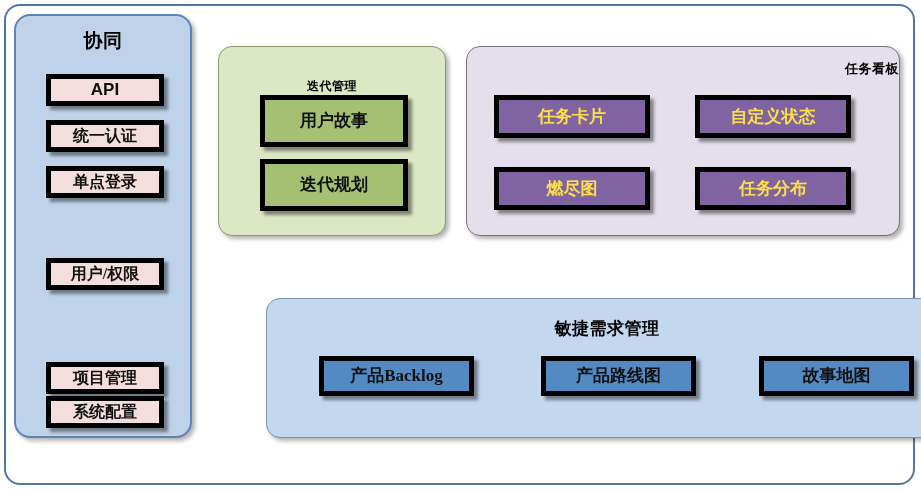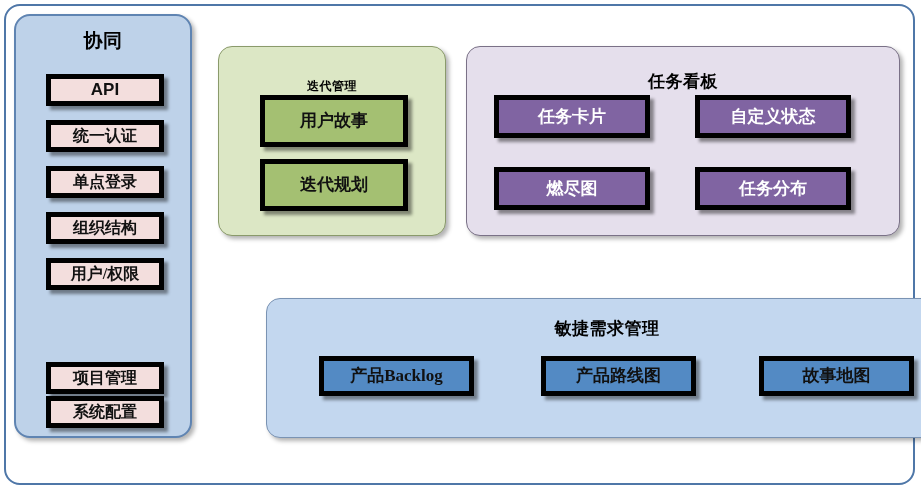--- a/index.html
+++ b/index.html
@@ -120,30 +120,31 @@
   
   .taskboard {
     left: 466px;
     top: 46px;
     width: 434px;
     height: 190px;
     background: #e5dfec;
     border-color: #7a7187;
   }
   .taskboard .panel-title {
-    top: 23px;
-    font-size: 17px;
+    top: 13px;
+    font-size: 13px;
+    text-align: right;
   }
   .tb-node {
     width: 156px;
     height: 43px;
     background: #8064a2;
     font-size: 17px;
     font-weight: bold;
-    color: #ffffff;
+    color: #fde047;
   }
 
   
   .agile {
     left: 218px;
     top: 298px;
     width: 682px;
     height: 140px;
     background: #c3d7ef;
     border-color: #7a93b3;
@@ -174,23 +175,20 @@
 
     <div class="node sidebar-node api-node" style="top:58px">
       <span>API</span>
     </div>
     <div class="node sidebar-node" style="top:104px">
       <span>统一认证</span>
     </div>
     <div class="node sidebar-node" style="top:150px">
       <span>单点登录</span>
     </div>
-    <div class="node sidebar-node" style="top:196px">
-      <span>组织结构</span>
-    </div>
     <div class="node sidebar-node" style="top:242px">
       <span>用户/权限</span>
     </div>
     <div class="node sidebar-node" style="top:346px">
       <span>项目管理</span>
     </div>
     <div class="node sidebar-node" style="top:380px">
       <span>系统配置</span>
     </div>
   </div>

